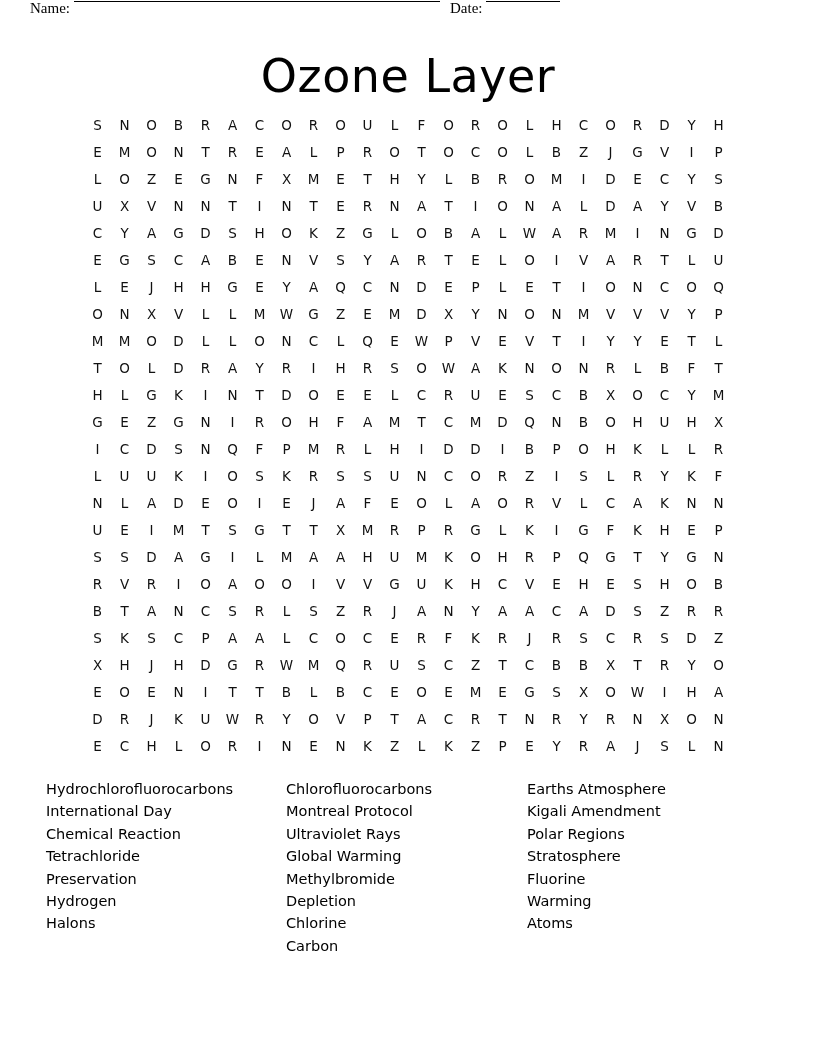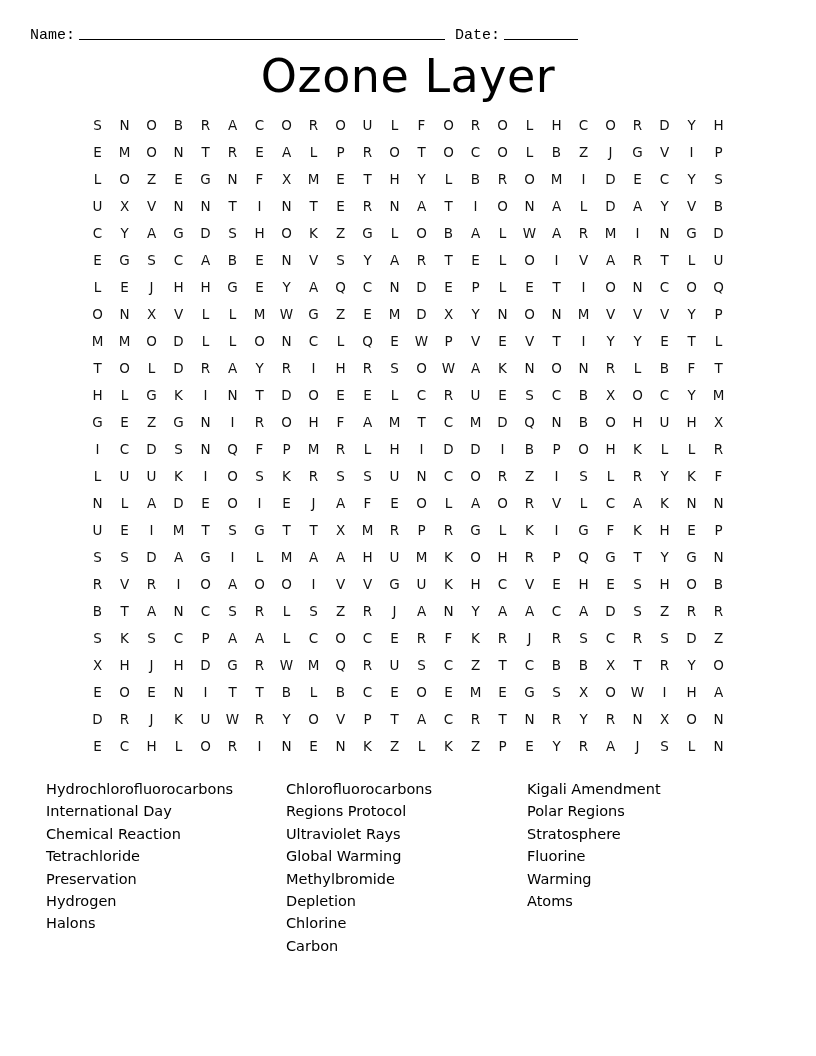--- a/index.html
+++ b/index.html
@@ -18,25 +18,24 @@
   }
 
   
   .header-line {
     position: absolute;
     top: 0px;
     left: 0px;
     width: 816px;
     height: 28px;
     display: flex;
-    align-items: flex-end;
-    font-family: Liberation Mono, monospace;
+    align-items: flex-start;
+    font-family: Liberation Serif, serif;
     font-size: 15px;
     white-space: nowrap;
-    margin-top: 16px;
   }
   .hdr-name-label {
     margin-left: 30px;
   }
   .hdr-rule-long {
     display: inline-block;
     width: 366px;
     border-bottom: 1.4px solid #000;
     margin: 0 4px 4px 4px;
     height: 1px;
@@ -755,29 +754,30 @@
       <div class="word-item">Hydrochlorofluorocarbons</div>
       <div class="word-item">International Day</div>
       <div class="word-item">Chemical Reaction</div>
       <div class="word-item">Tetrachloride</div>
       <div class="word-item">Preservation</div>
       <div class="word-item">Hydrogen</div>
       <div class="word-item">Halons</div>
     </div>
   <div class="word-col col-2">
       <div class="word-item">Chlorofluorocarbons</div>
-      <div class="word-item">Regions Protocol</div>
+      <div class="word-item">Montreal Protocol</div>
       <div class="word-item">Ultraviolet Rays</div>
       <div class="word-item">Global Warming</div>
       <div class="word-item">Methylbromide</div>
       <div class="word-item">Depletion</div>
       <div class="word-item">Chlorine</div>
       <div class="word-item">Carbon</div>
     </div>
   <div class="word-col col-3">
+      <div class="word-item">Earths Atmosphere</div>
       <div class="word-item">Kigali Amendment</div>
       <div class="word-item">Polar Regions</div>
       <div class="word-item">Stratosphere</div>
       <div class="word-item">Fluorine</div>
       <div class="word-item">Warming</div>
       <div class="word-item">Atoms</div>
     </div>
 </div>
 
 </body></html>

